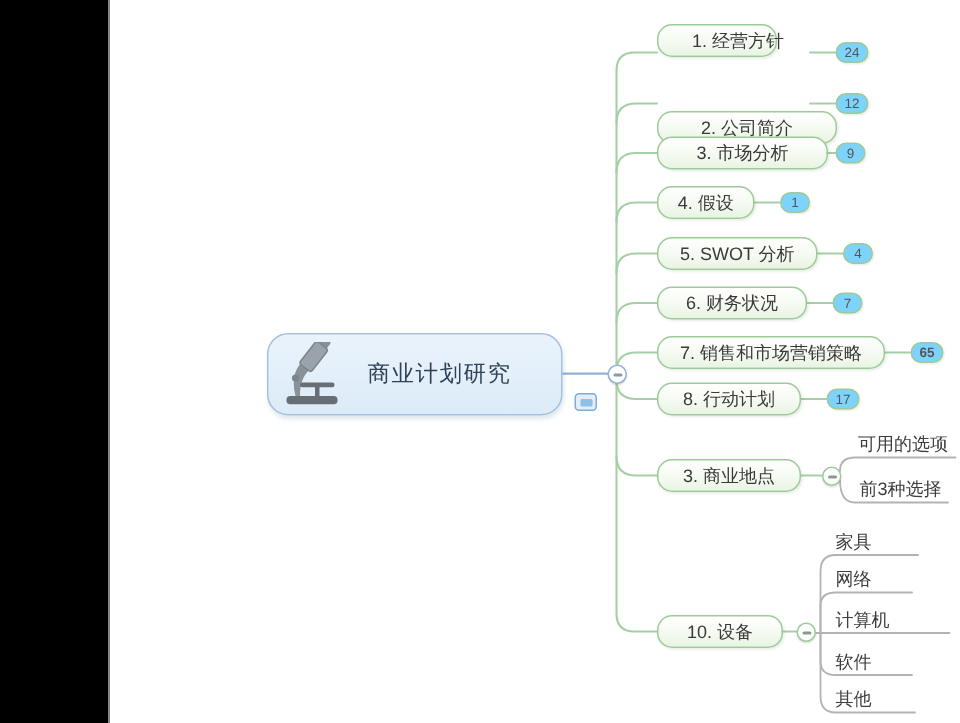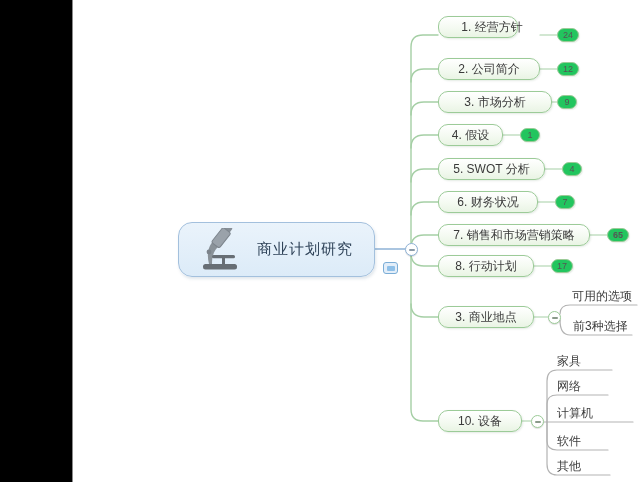--- a/index.html
+++ b/index.html
@@ -1,27 +1,27 @@
 <!DOCTYPE html>
 <html><head>
 <meta charset="utf-8">
 <style>
   html,body{margin:0;padding:0;background:#fff;}
   *{box-sizing:border-box;font-family:"Liberation Sans","DejaVu Sans",sans-serif;}
   .stage{position:relative;width:640px;height:482px;background:#fff;overflow:hidden;}
   .left-panel{position:absolute;left:0;top:0;width:73px;height:482px;background:#000;border-right:1px solid #8a8a8a;}
   svg.links{position:absolute;left:0;top:0;pointer-events:none;}
 
-  .central{position:absolute;left:178px;top:222px;width:197px;height:55px;border:1.5px solid #a3c0dd;border-radius:14px;background:linear-gradient(180deg,#eaf3fb 0%,#dcebf8 100%);box-shadow:1px 2px 3px rgba(90,120,150,.18);display:flex;align-items:center;padding-left:16px;gap:12px;}
+  .central{position:absolute;left:178px;top:222px;width:197px;height:55px;border:1.5px solid #a3c0dd;border-radius:14px;background:linear-gradient(180deg,#eaf3fb 0%,#dcebf8 100%);box-shadow:1px 2px 3px rgba(90,120,150,.18);display:flex;align-items:center;padding-left:4px;gap:12px;}
   .central .label{font-size:15px;color:#2e4258;letter-spacing:1px;font-weight:500;white-space:nowrap;}
 
   .topic{position:absolute;height:22px;border:1px solid #9ccb98;border-radius:10px;background:linear-gradient(180deg,#ffffff 0%,#f4faf1 55%,#e9f4e4 100%);box-shadow:1px 1px 2px rgba(80,120,80,.15);display:flex;align-items:center;justify-content:center;}
   .topic .tlabel{font-size:12px;color:#3a3a3a;white-space:nowrap;}
 
-  .badge{position:absolute;height:14px;min-width:20px;padding:0 5px;border:1px solid #9ccb98;border-radius:8px;background:#22c55e;box-shadow:1px 1px 1px rgba(80,120,80,.12);display:flex;align-items:center;justify-content:center;}
+  .badge{position:absolute;height:14px;min-width:20px;padding:0 5px;border:1px solid #9ccb98;border-radius:8px;background:#7dd3fc;box-shadow:1px 1px 1px rgba(80,120,80,.12);display:flex;align-items:center;justify-content:center;}
   .badge span{font-size:9px;color:#555;}
 
   .collapse{position:absolute;width:13px;height:13px;border-radius:50%;background:#fff;display:flex;align-items:center;justify-content:center;box-shadow:0 1px 1px rgba(0,0,0,.12);}
   .collapse.blue{border:1px solid #8fb2d6;}
   .collapse.green{border:1px solid #9ccb98;}
   .collapse .minus{width:6px;height:2px;background:#8a9aa8;border-radius:1px;}
   .collapse.green .minus{background:#8a9a8a;}
 
   .marker{position:absolute;left:383px;top:262px;width:15px;height:12px;border:1px solid #7badd6;border-radius:3px;background:#e3eef9;display:flex;align-items:center;justify-content:center;}
   .marker .inner{width:8px;height:5px;background:#8fc0e8;border-radius:1px;}
@@ -89,21 +89,21 @@
       <div class="minus"></div>
     </div>
 
   <div id="topics">
       <div class="topic" style="left: 438px; top: 16px; width: 80px; padding-left: 28px;">
         <span class="tlabel">1. 经营方针</span>
       </div>
       <div class="badge" style="left: 557px; top: 28px;">
         <span>24</span>
       </div>
-      <div class="topic" style="left: 438px; top: 58px; width: 102px; text-align: center;">
+      <div class="topic" style="left: 438px; top: 74px; width: 120px; text-align: center;">
         <span class="tlabel">2. 公司简介</span>
       </div>
       <div class="badge" style="left: 557px; top: 62px;">
         <span>12</span>
       </div>
       <div class="topic" style="left: 438px; top: 91px; width: 114px;">
         <span class="tlabel">3. 市场分析</span>
       </div>
       <div class="badge" style="left: 557px; top: 95px;">
         <span>9</span>

